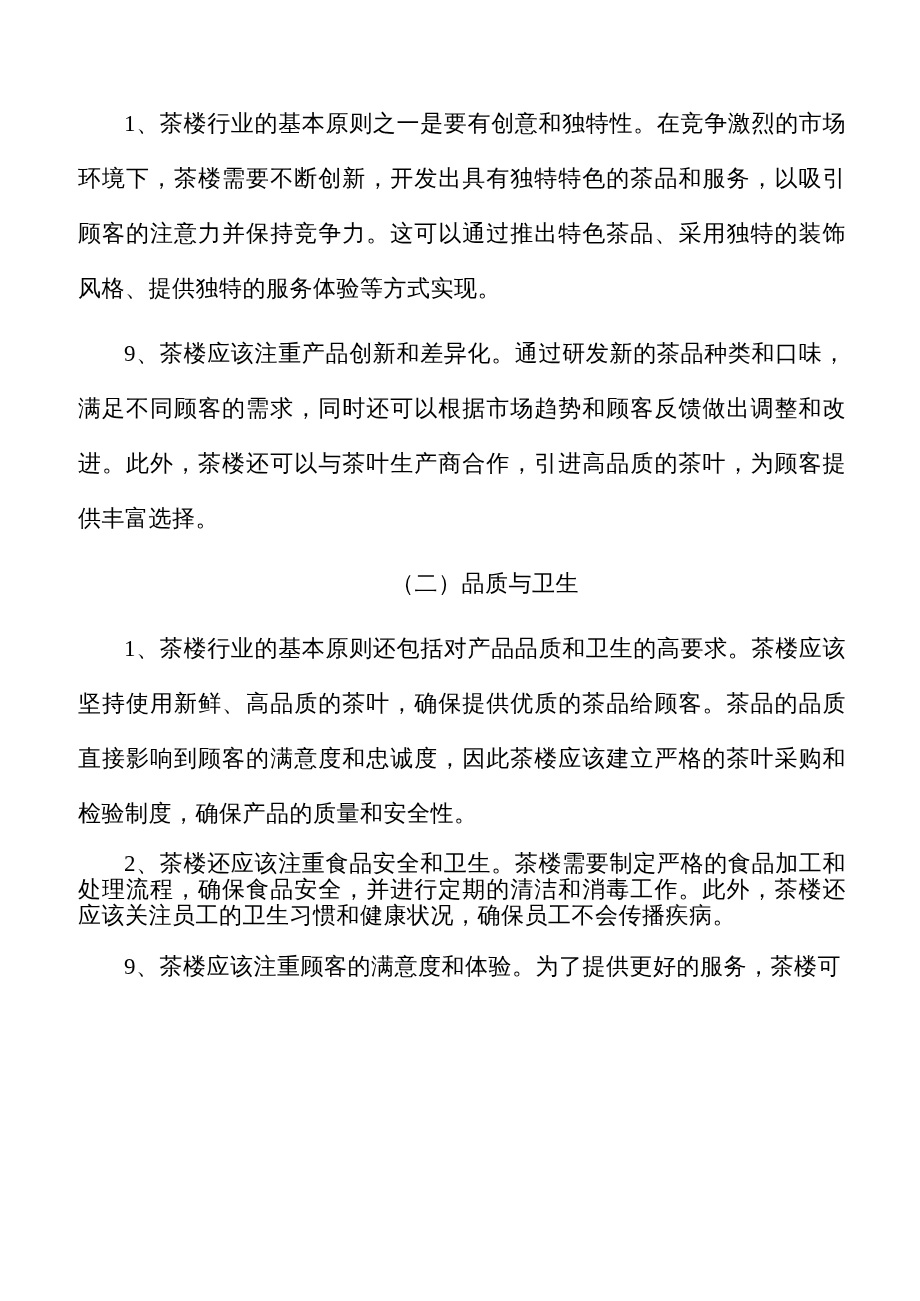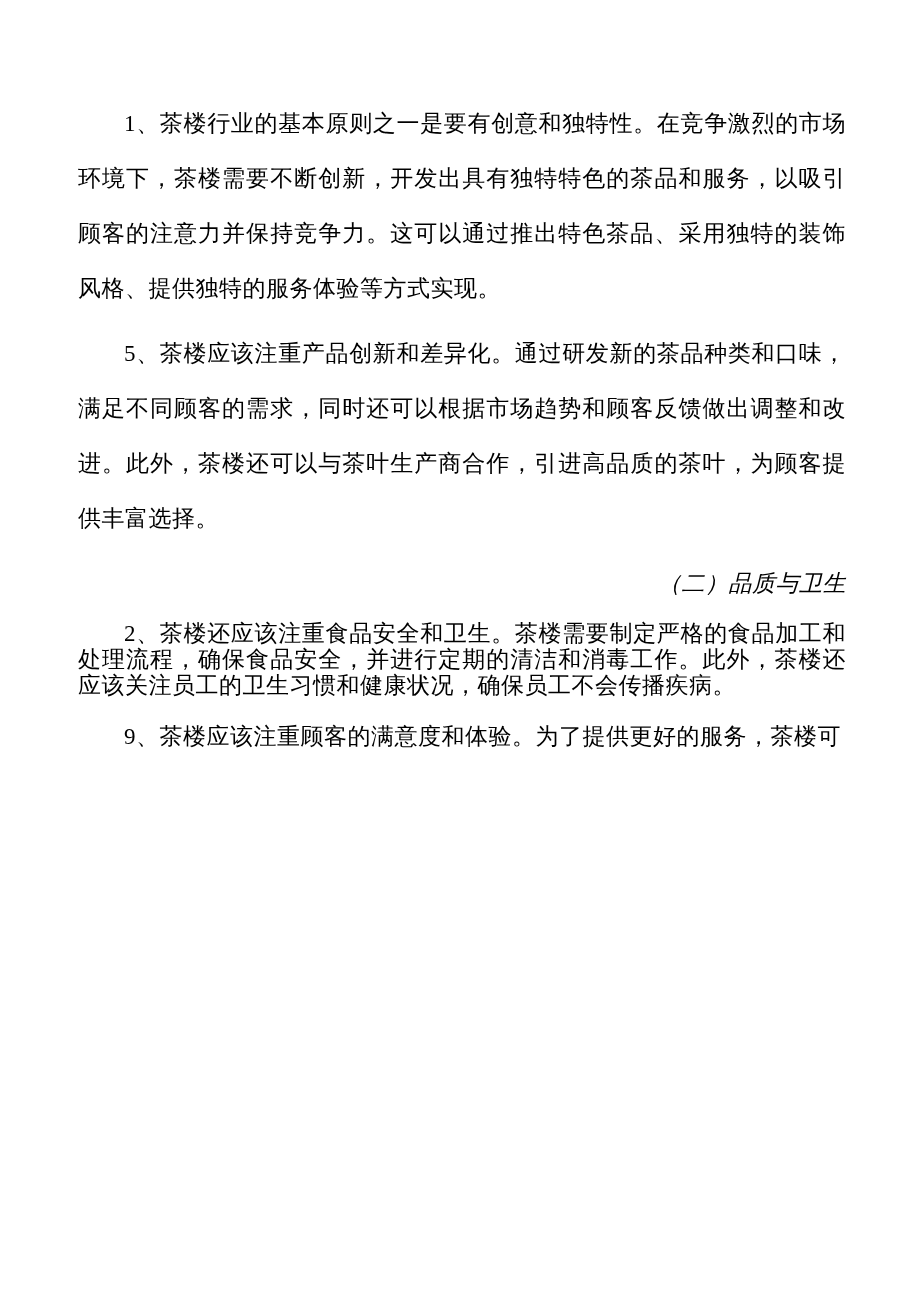--- a/index.html
+++ b/index.html
@@ -31,26 +31,26 @@
     text-indent: 2em;
     text-align: justify;
     text-justify: inter-character;
     word-break: break-all;
     font-weight: normal;
   }
   .block.tight {
     line-height: 26px;
   }
   .block.heading {
-    text-align: right;
-    font-style: italic;
+    text-align: center;
   }
 </style>
 </head>
 <body>
 
 <div class="page" id="document-page">
     <div class="block paragraph">1、茶楼行业的基本原则之一是要有创意和独特性。在竞争激烈的市场环境下，茶楼需要不断创新，开发出具有独特特色的茶品和服务，以吸引顾客的注意力并保持竞争力。这可以通过推出特色茶品、采用独特的装饰风格、提供独特的服务体验等方式实现。</div>
-    <div class="block paragraph">5、茶楼应该注重产品创新和差异化。通过研发新的茶品种类和口味，满足不同顾客的需求，同时还可以根据市场趋势和顾客反馈做出调整和改进。此外，茶楼还可以与茶叶生产商合作，引进高品质的茶叶，为顾客提供丰富选择。</div>
+    <div class="block paragraph">9、茶楼应该注重产品创新和差异化。通过研发新的茶品种类和口味，满足不同顾客的需求，同时还可以根据市场趋势和顾客反馈做出调整和改进。此外，茶楼还可以与茶叶生产商合作，引进高品质的茶叶，为顾客提供丰富选择。</div>
     <div class="block heading">（二）品质与卫生</div>
+    <div class="block paragraph">1、茶楼行业的基本原则还包括对产品品质和卫生的高要求。茶楼应该坚持使用新鲜、高品质的茶叶，确保提供优质的茶品给顾客。茶品的品质直接影响到顾客的满意度和忠诚度，因此茶楼应该建立严格的茶叶采购和检验制度，确保产品的质量和安全性。</div>
     <div class="block paragraph tight">2、茶楼还应该注重食品安全和卫生。茶楼需要制定严格的食品加工和处理流程，确保食品安全，并进行定期的清洁和消毒工作。此外，茶楼还应该关注员工的卫生习惯和健康状况，确保员工不会传播疾病。</div>
     <div class="block paragraph">9、茶楼应该注重顾客的满意度和体验。为了提供更好的服务，茶楼可</div>
   </div>
 
 </body></html>

